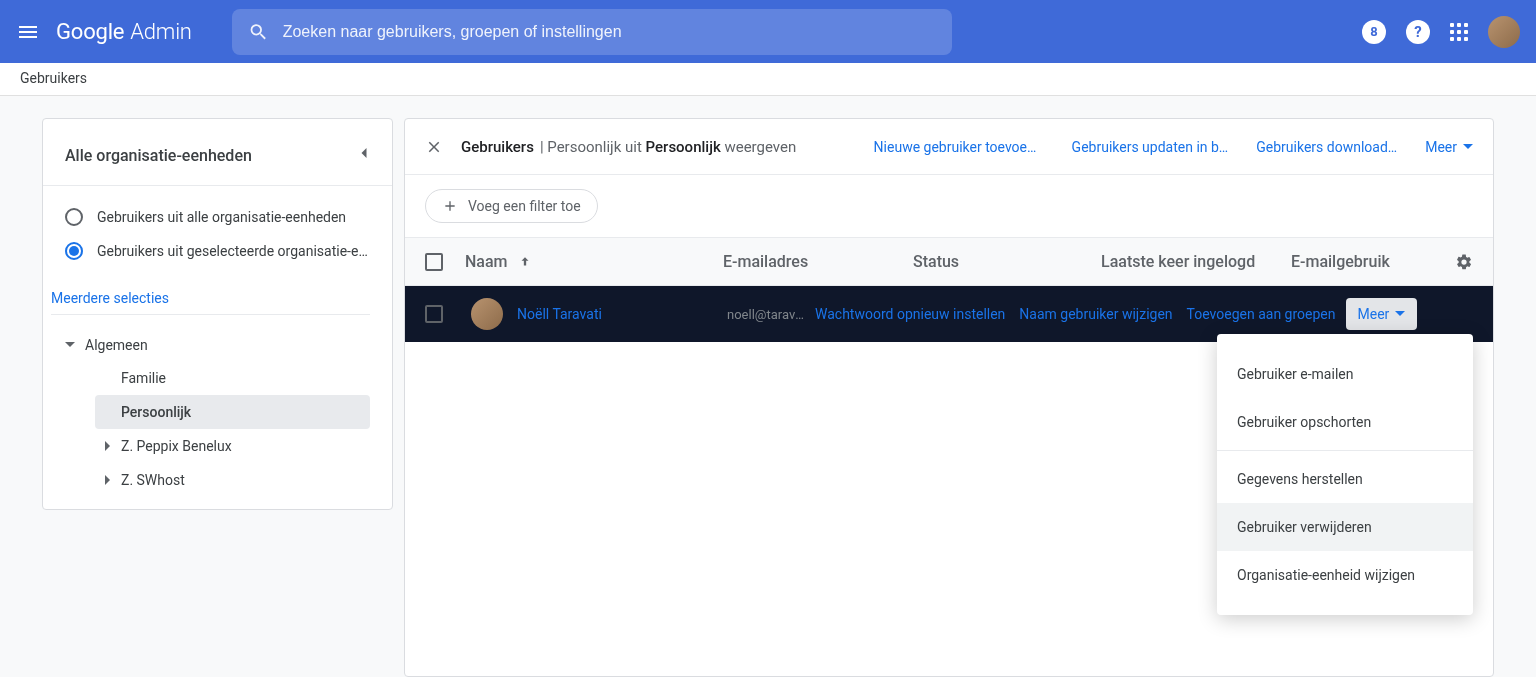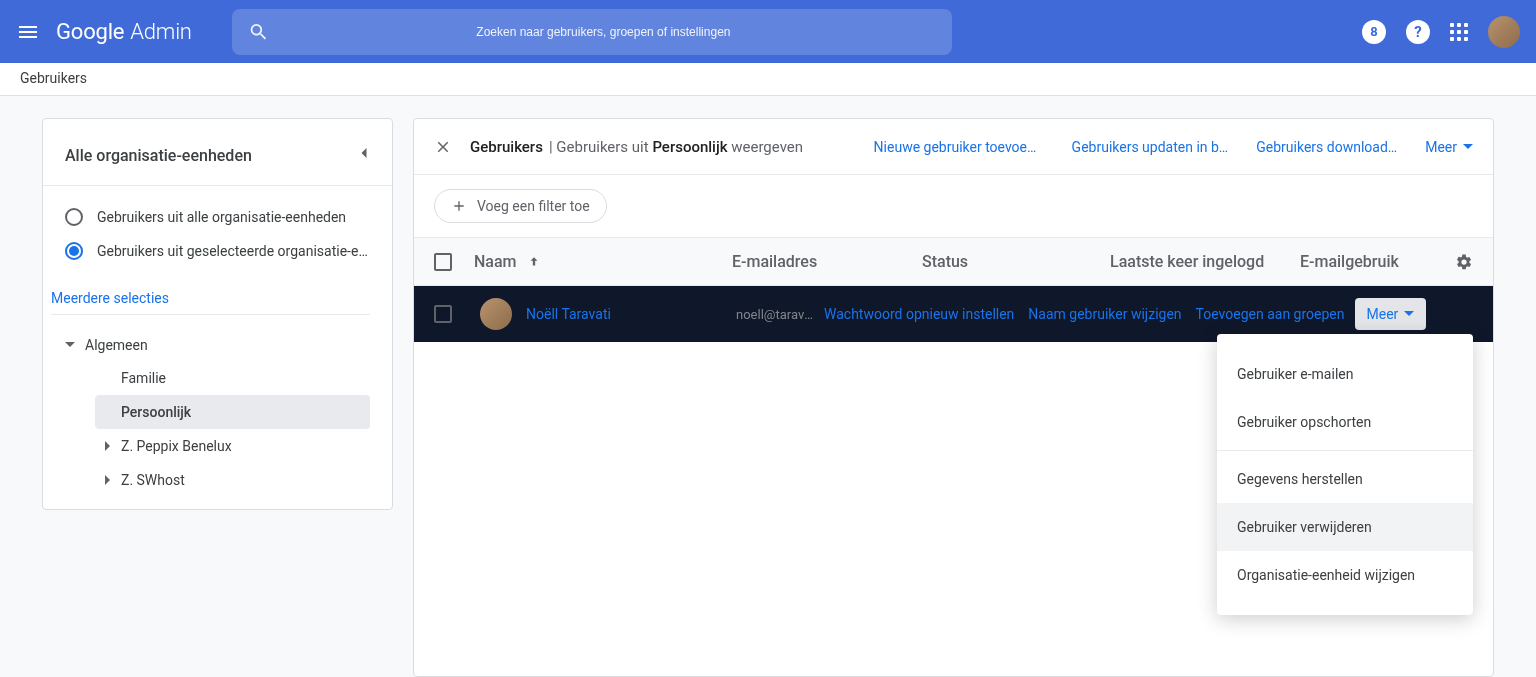--- a/index.html
+++ b/index.html
@@ -6,36 +6,36 @@
   body { font-family: 'Roboto', 'Helvetica Neue', Arial, sans-serif; font-size: 14px; color: #202124; background: #fff; width: 1536px; height: 677px; overflow: hidden; }
 
   
   .topbar { background: #3f6ad8; background: linear-gradient(to right,#3f6ad8,#3f6ad8); height: 63px; display: flex; align-items: center; padding: 0 16px; color: #fff; }
   .hamburger { width: 24px; height: 24px; margin-right: 16px; cursor: pointer; }
   .logo { display: flex; align-items: baseline; font-size: 22px; font-weight: 400; letter-spacing: -0.2px; }
   .logo-google { font-weight: 400; }
   .logo-admin { font-weight: 300; margin-left: 6px; }
   .search-wrap { margin-left: 40px; flex: 0 0 720px; height: 46px; background: rgba(255,255,255,0.18); border-radius: 8px; display: flex; align-items: center; padding: 0 16px; }
   .search-wrap svg { width: 22px; height: 22px; fill: #fff; opacity: 0.9; }
-  .search-input { background: transparent; border: none; outline: none; color: #fff; font-size: 12px; margin-left: 2px; width: 100%; text-align: center; }
+  .search-input { background: transparent; border: none; outline: none; color: #fff; font-size: 16px; margin-left: 14px; width: 100%; }
   .search-input::placeholder { color: rgba(255,255,255,0.9); }
   .topbar-spacer { flex: 1; }
   .topbar-icons { display: flex; align-items: center; gap: 20px; }
   .circle-badge { width: 24px; height: 24px; border-radius: 50%; background: #fff; color: #3f6ad8; display: flex; align-items: center; justify-content: center; font-weight: 700; font-size: 13px; }
   .help-icon { width: 24px; height: 24px; border-radius: 50%; background: #fff; color: #3f6ad8; display: flex; align-items: center; justify-content: center; font-weight: 700; font-size: 15px; }
   .apps-grid { width: 18px; height: 18px; display: grid; grid-template-columns: repeat(3, 4px); grid-template-rows: repeat(3, 4px); gap: 3px; }
   .apps-grid span { background: #fff; width: 4px; height: 4px; border-radius: 1px; }
   .avatar { width: 32px; height: 32px; border-radius: 50%; background: linear-gradient(135deg,#b8936f,#8d6b4a); }
 
   
   .breadcrumb-row { height: 33px; border-bottom: 1px solid #e0e0e0; display: flex; align-items: center; padding: 0 20px; font-size: 14px; color: #3c4043; }
   .breadcrumb-row span { margin-top: -2px; }
 
   
-  .main { display: flex; padding: 22px 0 0 42px; gap: 20px; height: calc(677px - 63px - 33px); background: #f8f9fa; }
+  .main { display: flex; padding: 22px 0 0 42px; gap: 11px; height: calc(677px - 63px - 33px); background: #f8f9fa; }
 
   
   .sidebar { width: 351px; background: #fff; border: 1px solid #dadce0; border-radius: 4px; padding: 18px 0 12px 0; height: fit-content; }
   .sidebar-header { display: flex; align-items: center; justify-content: space-between; padding: 6px 18px 18px 22px; border-bottom: 1px solid #e8eaed; font-size: 16px; color: #3c4043; font-weight: 500; }
   .sidebar-header .collapse svg { width: 20px; height: 20px; fill: #5f6368; }
   .radio-group { padding: 14px 22px 6px 22px; }
   .radio-item { display: flex; align-items: center; gap: 14px; padding: 8px 0; font-size: 14px; color: #3c4043; cursor: pointer; }
   .radio-outer { width: 18px; height: 18px; border: 2px solid #5f6368; border-radius: 50%; position: relative; flex-shrink: 0; }
   .radio-outer.selected { border-color: #1a73e8; }
   .radio-outer.selected::after { content: ''; position: absolute; width: 10px; height: 10px; background: #1a73e8; border-radius: 50%; top: 2px; left: 2px; }
@@ -202,21 +202,21 @@
 
   <div class="content">
     <div class="content-header">
       <span class="close-x">
         <svg viewBox="0 0 24 24">
             <path d="M19 6.41L17.59 5 12 10.59 6.41 5 5 6.41 10.59 12 5 17.59 6.41 19 12 13.41 17.59 19 19 17.59 13.41 12z"></path>
           </svg>
       </span>
       <div class="header-title">
         <span class="strong">Gebruikers</span>
-        <span><span> | </span><span>Gebruikers uit </span><span class="strong">Persoonlijk</span><span> weergeven</span></span>
+        <span><span> | </span><span>Persoonlijk uit </span><span class="strong">Persoonlijk</span><span> weergeven</span></span>
       </div>
       <div class="header-spacer"></div>
       <div class="header-links">
         <a>Nieuwe gebruiker toevoeg…</a>
         <a>Gebruikers updaten in b…</a>
         <a>Gebruikers download…</a>
         <span class="header-more">
           <span>Meer</span>
           <svg viewBox="0 0 10 10">
               <path d="M0 2l5 5 5-5z"></path>

